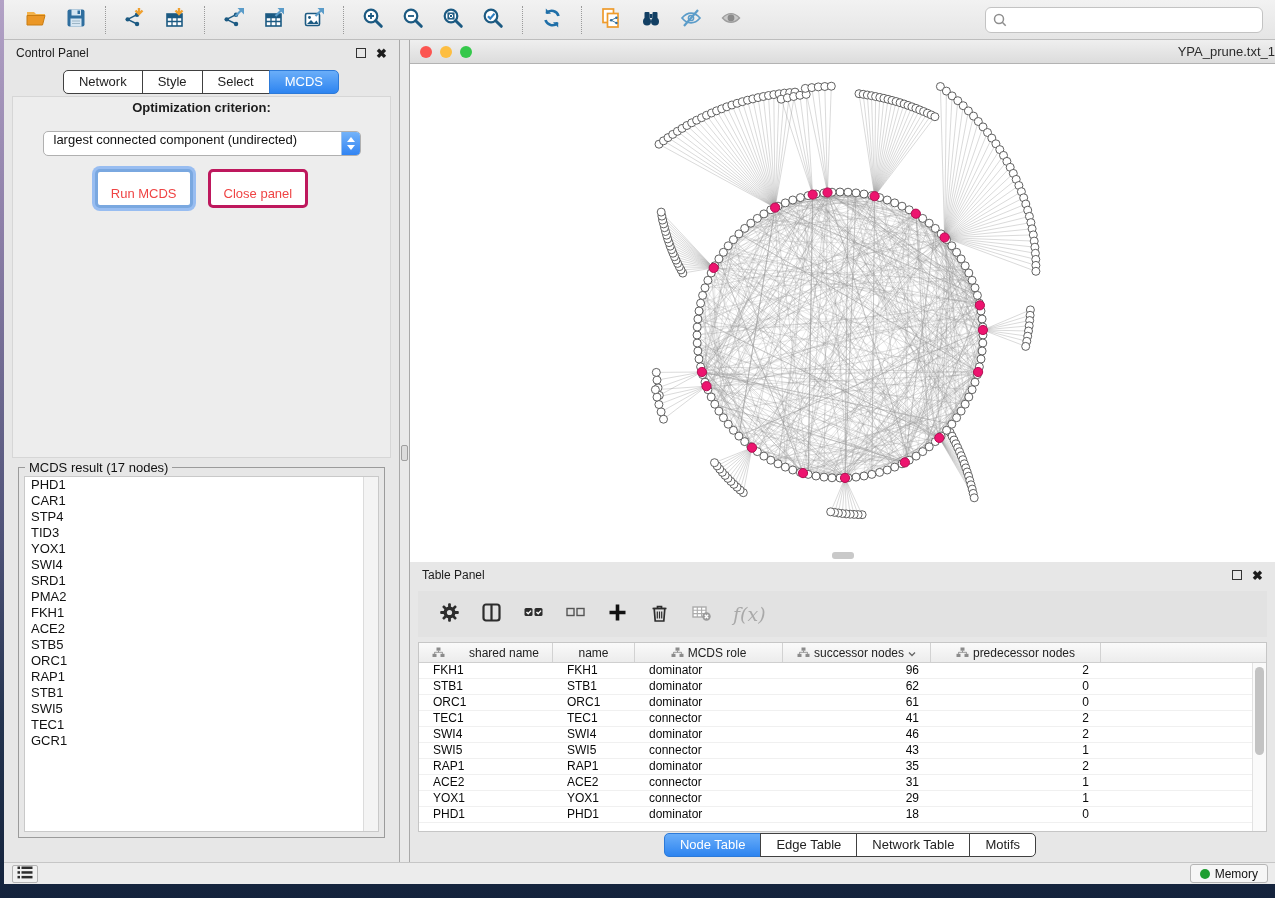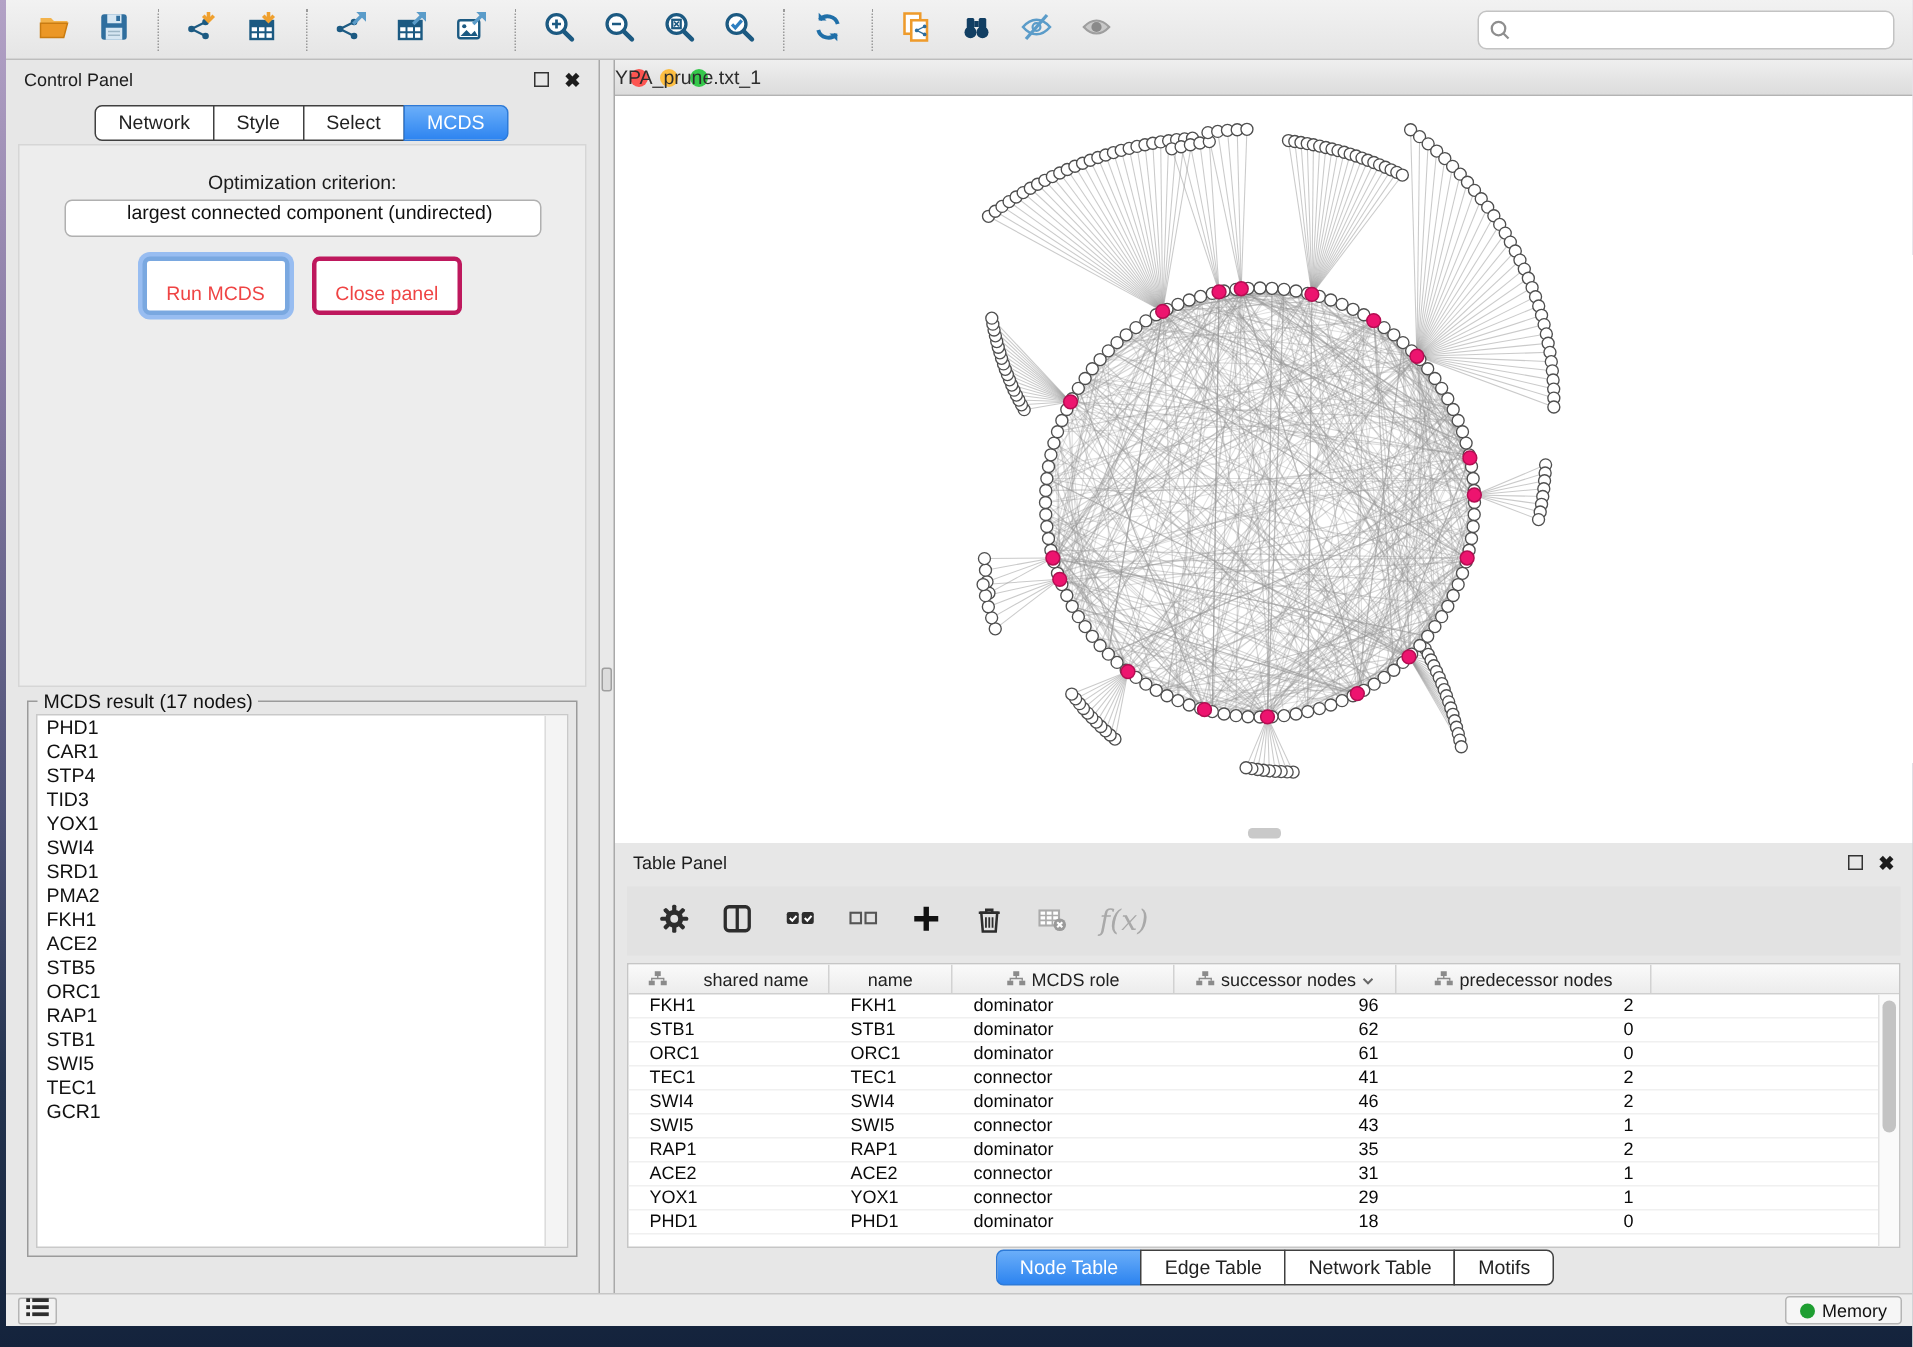--- a/index.html
+++ b/index.html
@@ -33,23 +33,23 @@
   .wi.float { font-size:11px; border:1.4px solid #333; width:10px; height:10px; display:inline-block; }
   .wi.close { font-weight:bold; font-size:13px; }
   .cp-tabs { display:flex; justify-content:center; margin-top:4px; }
   .seg-tab { font-size:13px; padding:3px 15px 4px; background:#fff; border:1px solid #404040;
     margin-left:-1px; color:#222; cursor:pointer; }
   .seg-tab:first-child { border-radius:5px 0 0 5px; }
   .seg-tab:last-child { border-radius:0 5px 5px 0; }
   .seg-tab.active { background:linear-gradient(#6aaef9,#2d84f0); border-color:#2d7ad8; color:#fff; }
   .cp-inner { position:absolute; left:8px; right:8px; top:56px; height:362px;
     background:#ededed; border:1px solid #d6d6d6; }
-  .opt-label { text-align:center; font-size:13px; color:#1c1c1c; margin-top:17px; }
-  .combo { width:318px; height:25px; margin:4px auto 0; background:#fff; border:1px solid #b0b0b0;
-    border-radius:5px; display:flex; align-items:center; overflow:hidden; cursor:pointer;flex-direction:column; }
+  .opt-label { text-align:center; font-size:13px; color:#1c1c1c; margin-top:3px;font-weight:bold; }
+  .combo { width:318px; height:25px; margin:16px auto 0; background:#fff; border:1px solid #b0b0b0;
+    border-radius:5px; display:flex; overflow:hidden; cursor:pointer; }
   .combo-text { flex:1; font-size:13px; color:#111; padding-left:10px; white-space:nowrap; }
   .combo-stepper { width:19px; align-self:stretch; background:linear-gradient(#74b3f9,#3184f3);
     position:relative; border-left:1px solid #9cc2ee; }
   .combo-stepper:before { content:""; position:absolute; left:5px; top:5px; border:4px solid transparent;
     border-bottom:5px solid #fff; border-top:none; }
   .combo-stepper:after { content:""; position:absolute; left:5px; bottom:5px; border:4px solid transparent;
     border-top:5px solid #fff; border-bottom:none; }
   .btn-row { display:flex; justify-content:center; gap:15px; margin-top:13px; }
   .btn { font-size:13px; color:#ef4444; background:#fff; border:3px solid #be185d; border-radius:5px;
     padding:14px 13px 4px; cursor:pointer; }
@@ -72,21 +72,21 @@
 
   
   .right-col { position:absolute; left:406px; right:0; top:0; bottom:0; }
 
   
   .network-window { position:absolute; left:0; right:0; top:0; height:522px; }
   .net-titlebar { height:24px; background:linear-gradient(#efefef,#dcdcdc); border-bottom:1px solid #b3b3b3;
     display:flex; align-items:center; padding:0 10px; position:relative; }
   .traffic { display:flex; gap:8px; }
   .light { width:12px; height:12px; border-radius:50%; cursor:pointer; }
-  .net-title { position:absolute; left:0; right:0; text-align:left; font-size:13px; color:#2c2c2c; }
+  .net-title { position:absolute; left:0; right:0; text-align:right; font-size:13px; color:#2c2c2c; }
   .net-canvas { position:absolute; left:0; right:0; top:24px; bottom:0; background:#fff; overflow:hidden; }
   .hscroll-thumb { position:absolute; bottom:3px; left:calc(50% - 11px); width:22px; height:7px;
     background:#c9c9c9; border-radius:3px; }
 
   
   .table-panel { position:absolute; left:0; right:0; top:522px; bottom:0; background:#e7e7e7; }
   .tp-toolbar { margin:3px 8px 0; height:46px; background:#e2e2e2; display:flex; align-items:center;
     gap:21px; padding-left:21px; }
   .tp-btn { border:none; background:transparent; display:flex; align-items:center; cursor:pointer; }
   .fx-label { font-family:"DejaVu Serif", serif; font-style:italic; font-size:19px; color:#a9a9a9; }

